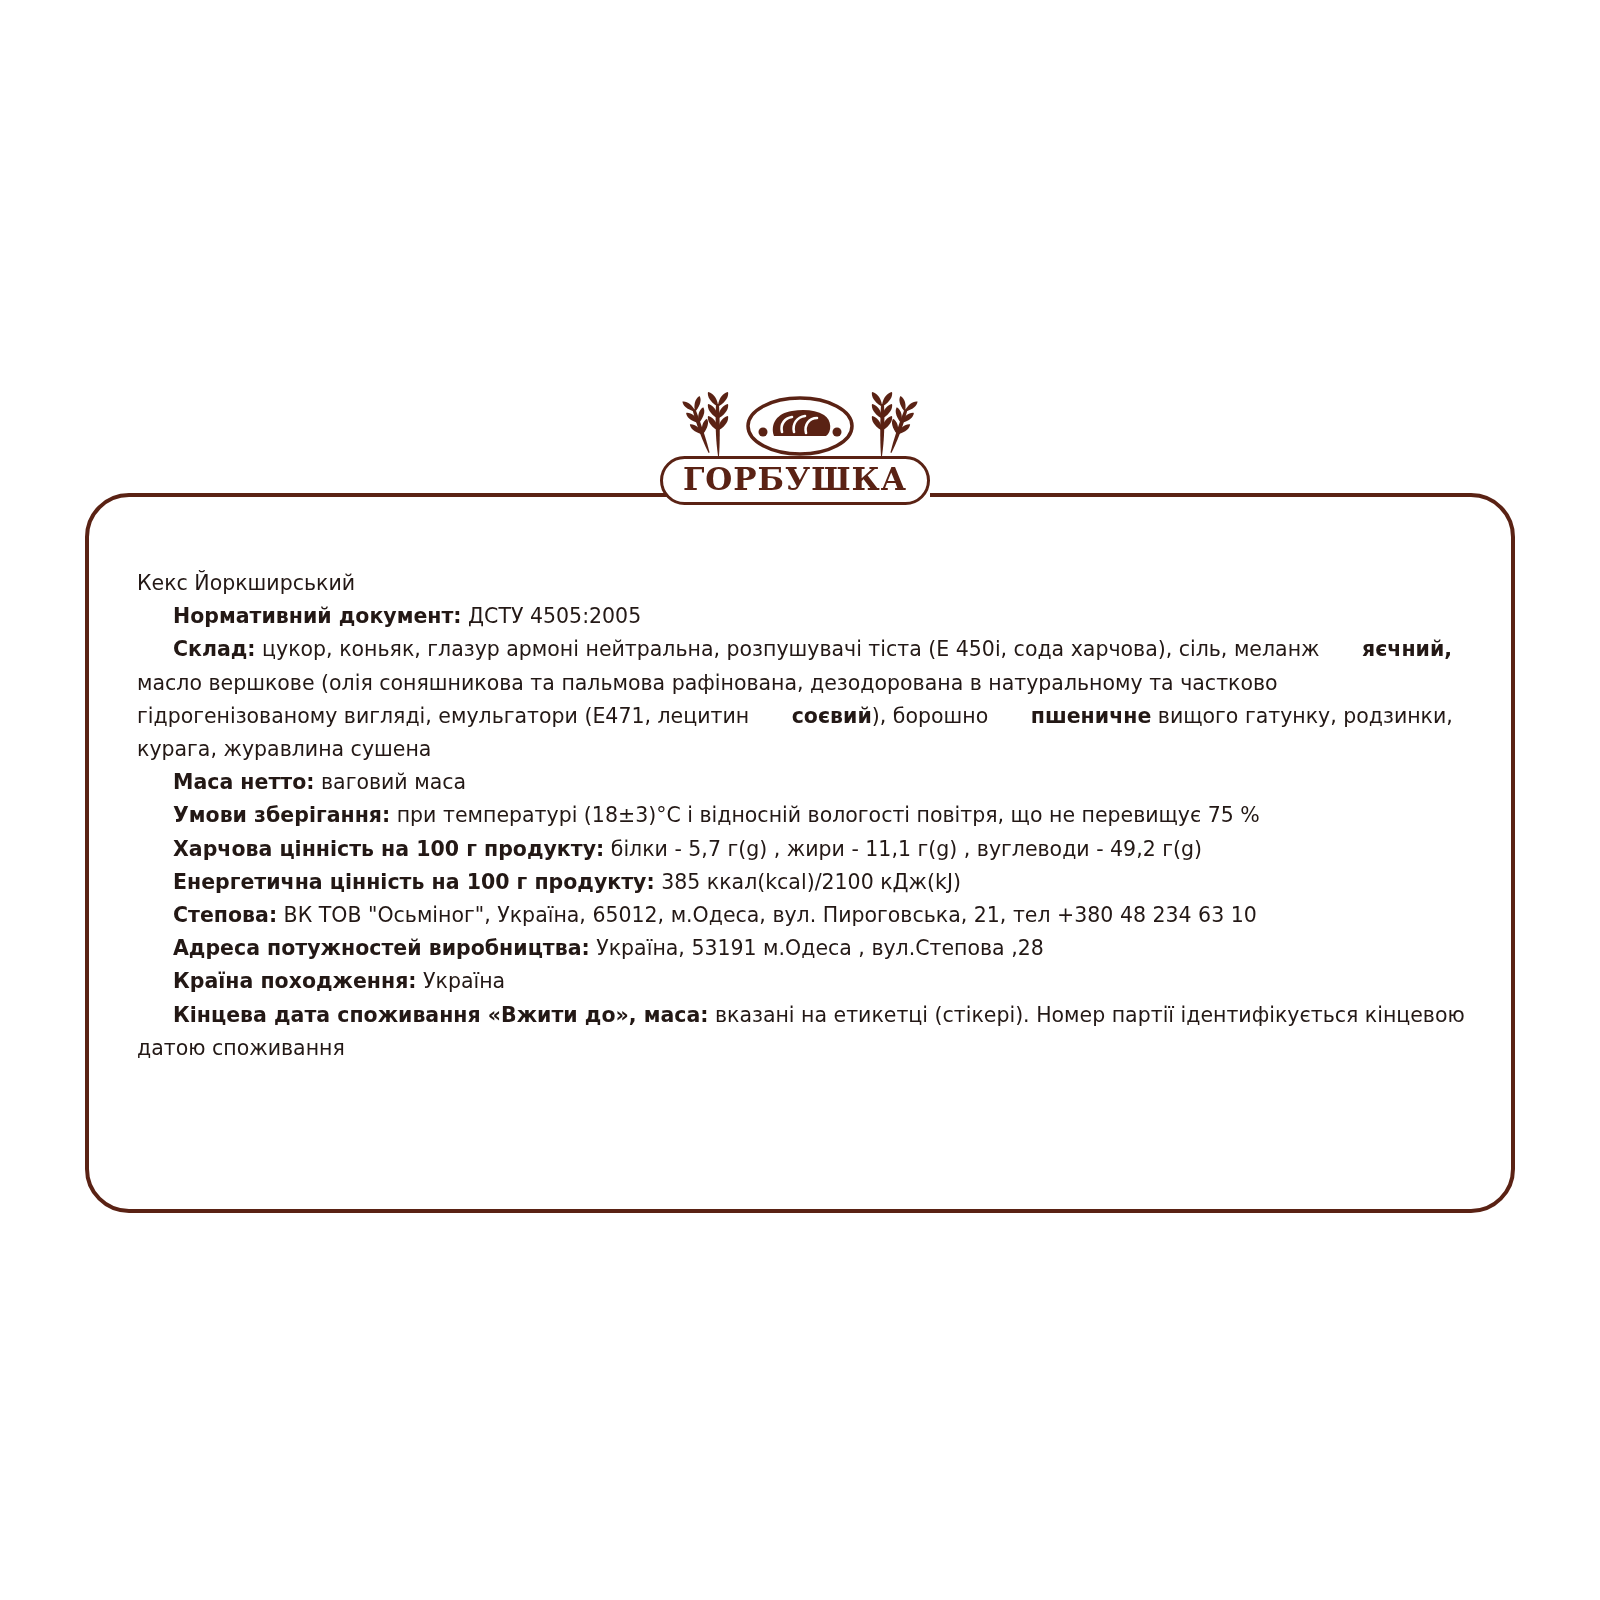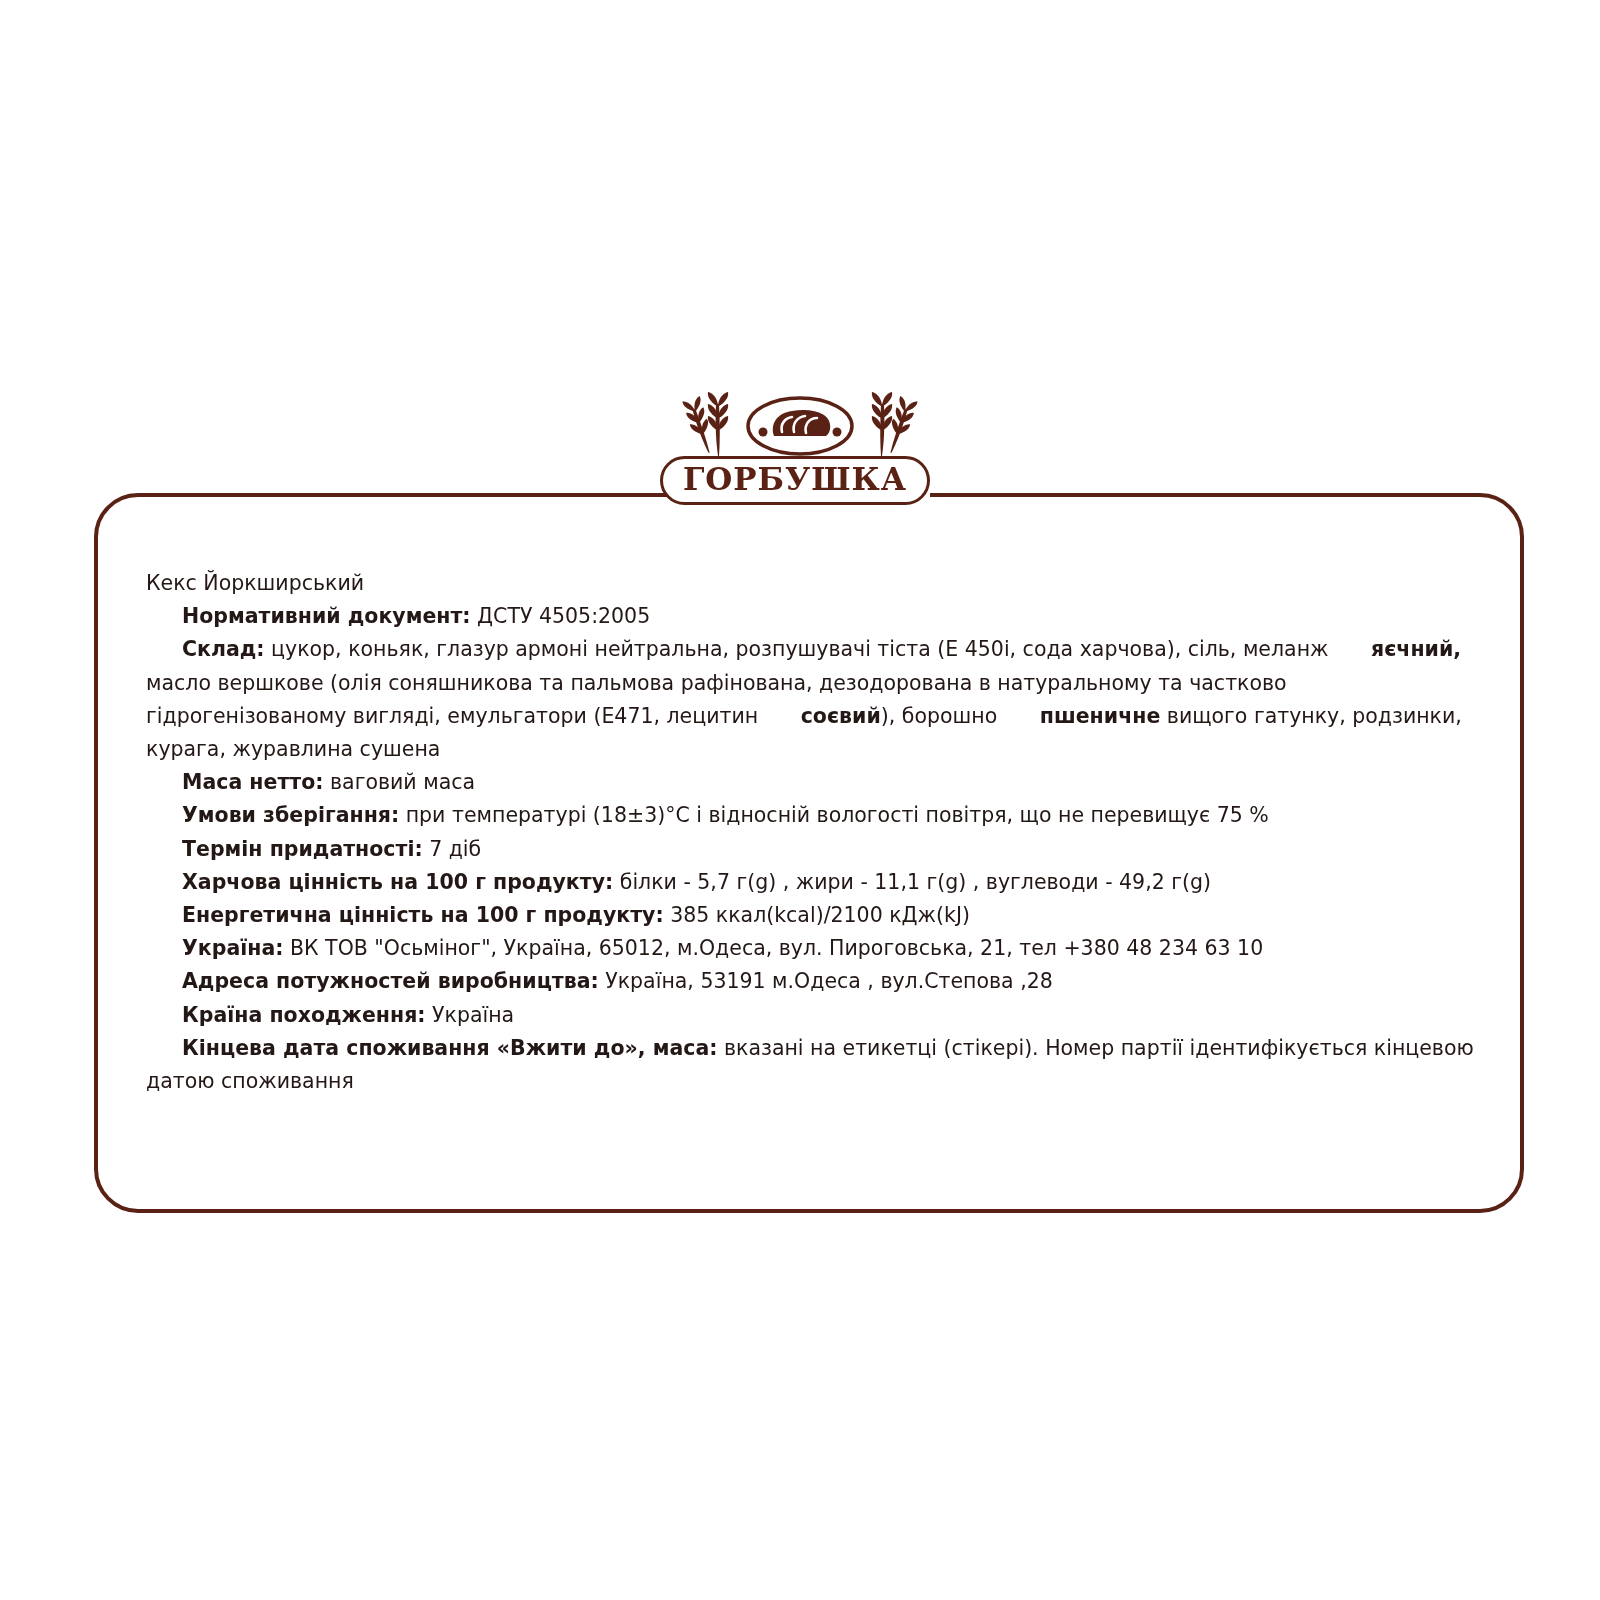--- a/index.html
+++ b/index.html
@@ -11,21 +11,21 @@
     width: 1600px;
     height: 1600px;
     font-family: "DejaVu Sans", "Liberation Sans", sans-serif;
     color: #231815;
     position: relative;
     overflow: hidden;
   }
 
   #label-card {
     position: absolute;
-    left: 94px;
+    left: 85px;
     top: 493px;
     width: 1430px;
     height: 720px;
     border: 4px solid #5a2214;
     border-radius: 44px;
     box-sizing: border-box;
     background: #ffffff;
   }
 
   
@@ -98,34 +98,31 @@
     </p>
 
     <p class="line">
       <span class="b">Маса нетто:</span><span> ваговий маса</span>
     </p>
 
     <p class="line">
       <span class="b">Умови зберігання:</span><span> при температурі (18±3)°С і відносній вологості повітря, що не перевищує 75 %</span>
     </p>
 
-    <p class="line">
-      <span class="b">Термін придатності:</span><span> 7 діб</span>
-    </p>
 
     <p class="line">
       <span class="b">Харчова цінність на 100 г продукту:</span><span> білки - 5,7  г(g) , жири - 11,1  г(g) , вуглеводи - 49,2  г(g)</span>
     </p>
 
     <p class="line">
       <span class="b">Енергетична цінність на 100 г продукту:</span><span> 385 ккал(kcal)/2100 кДж(kJ)</span>
     </p>
 
     <p class="line">
-      <span class="b">Україна:</span><span> ВК ТОВ "Осьміног", Україна,  65012, м.Одеса, вул. Пироговська, 21, тел  +380 48 234 63 10</span>
+      <span class="b">Степова:</span><span> ВК ТОВ "Осьміног", Україна,  65012, м.Одеса, вул. Пироговська, 21, тел  +380 48 234 63 10</span>
     </p>
 
     <p class="line">
       <span class="b">Адреса потужностей виробництва:</span><span> Україна, 53191 м.Одеса , вул.Степова ,28</span>
     </p>
 
     <p class="line">
       <span class="b">Країна походження:</span><span> Україна</span>
     </p>
 

